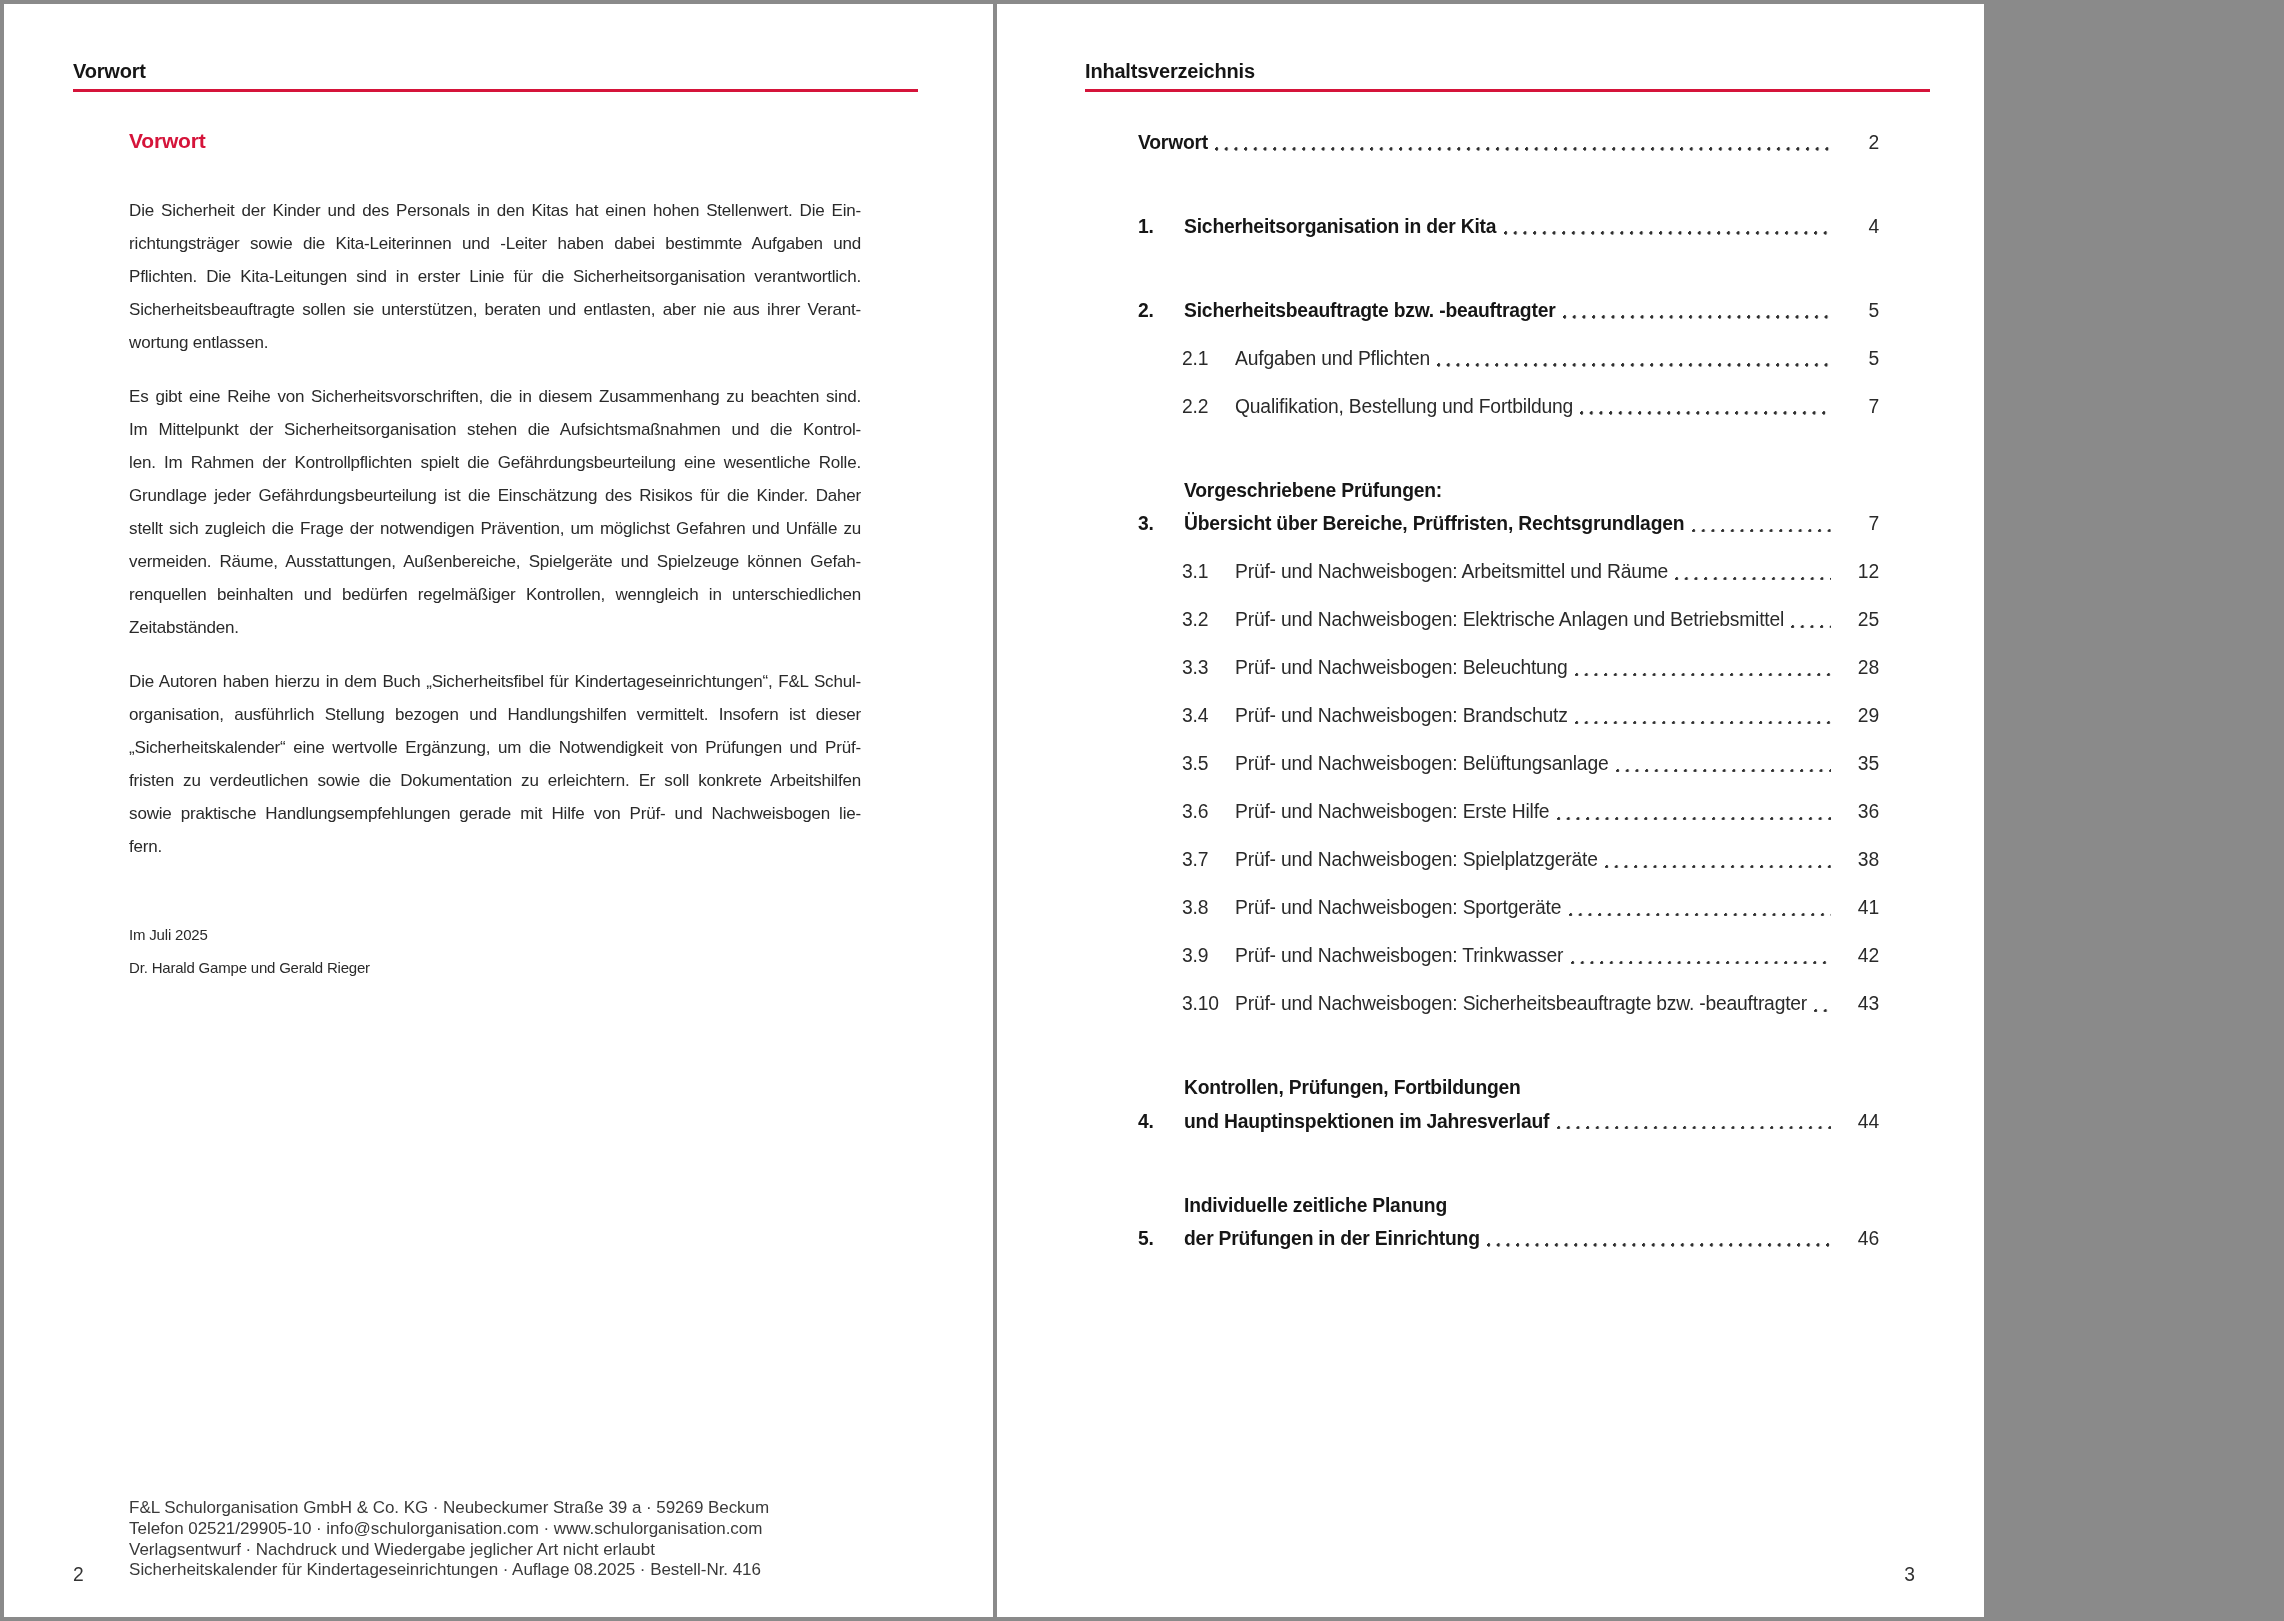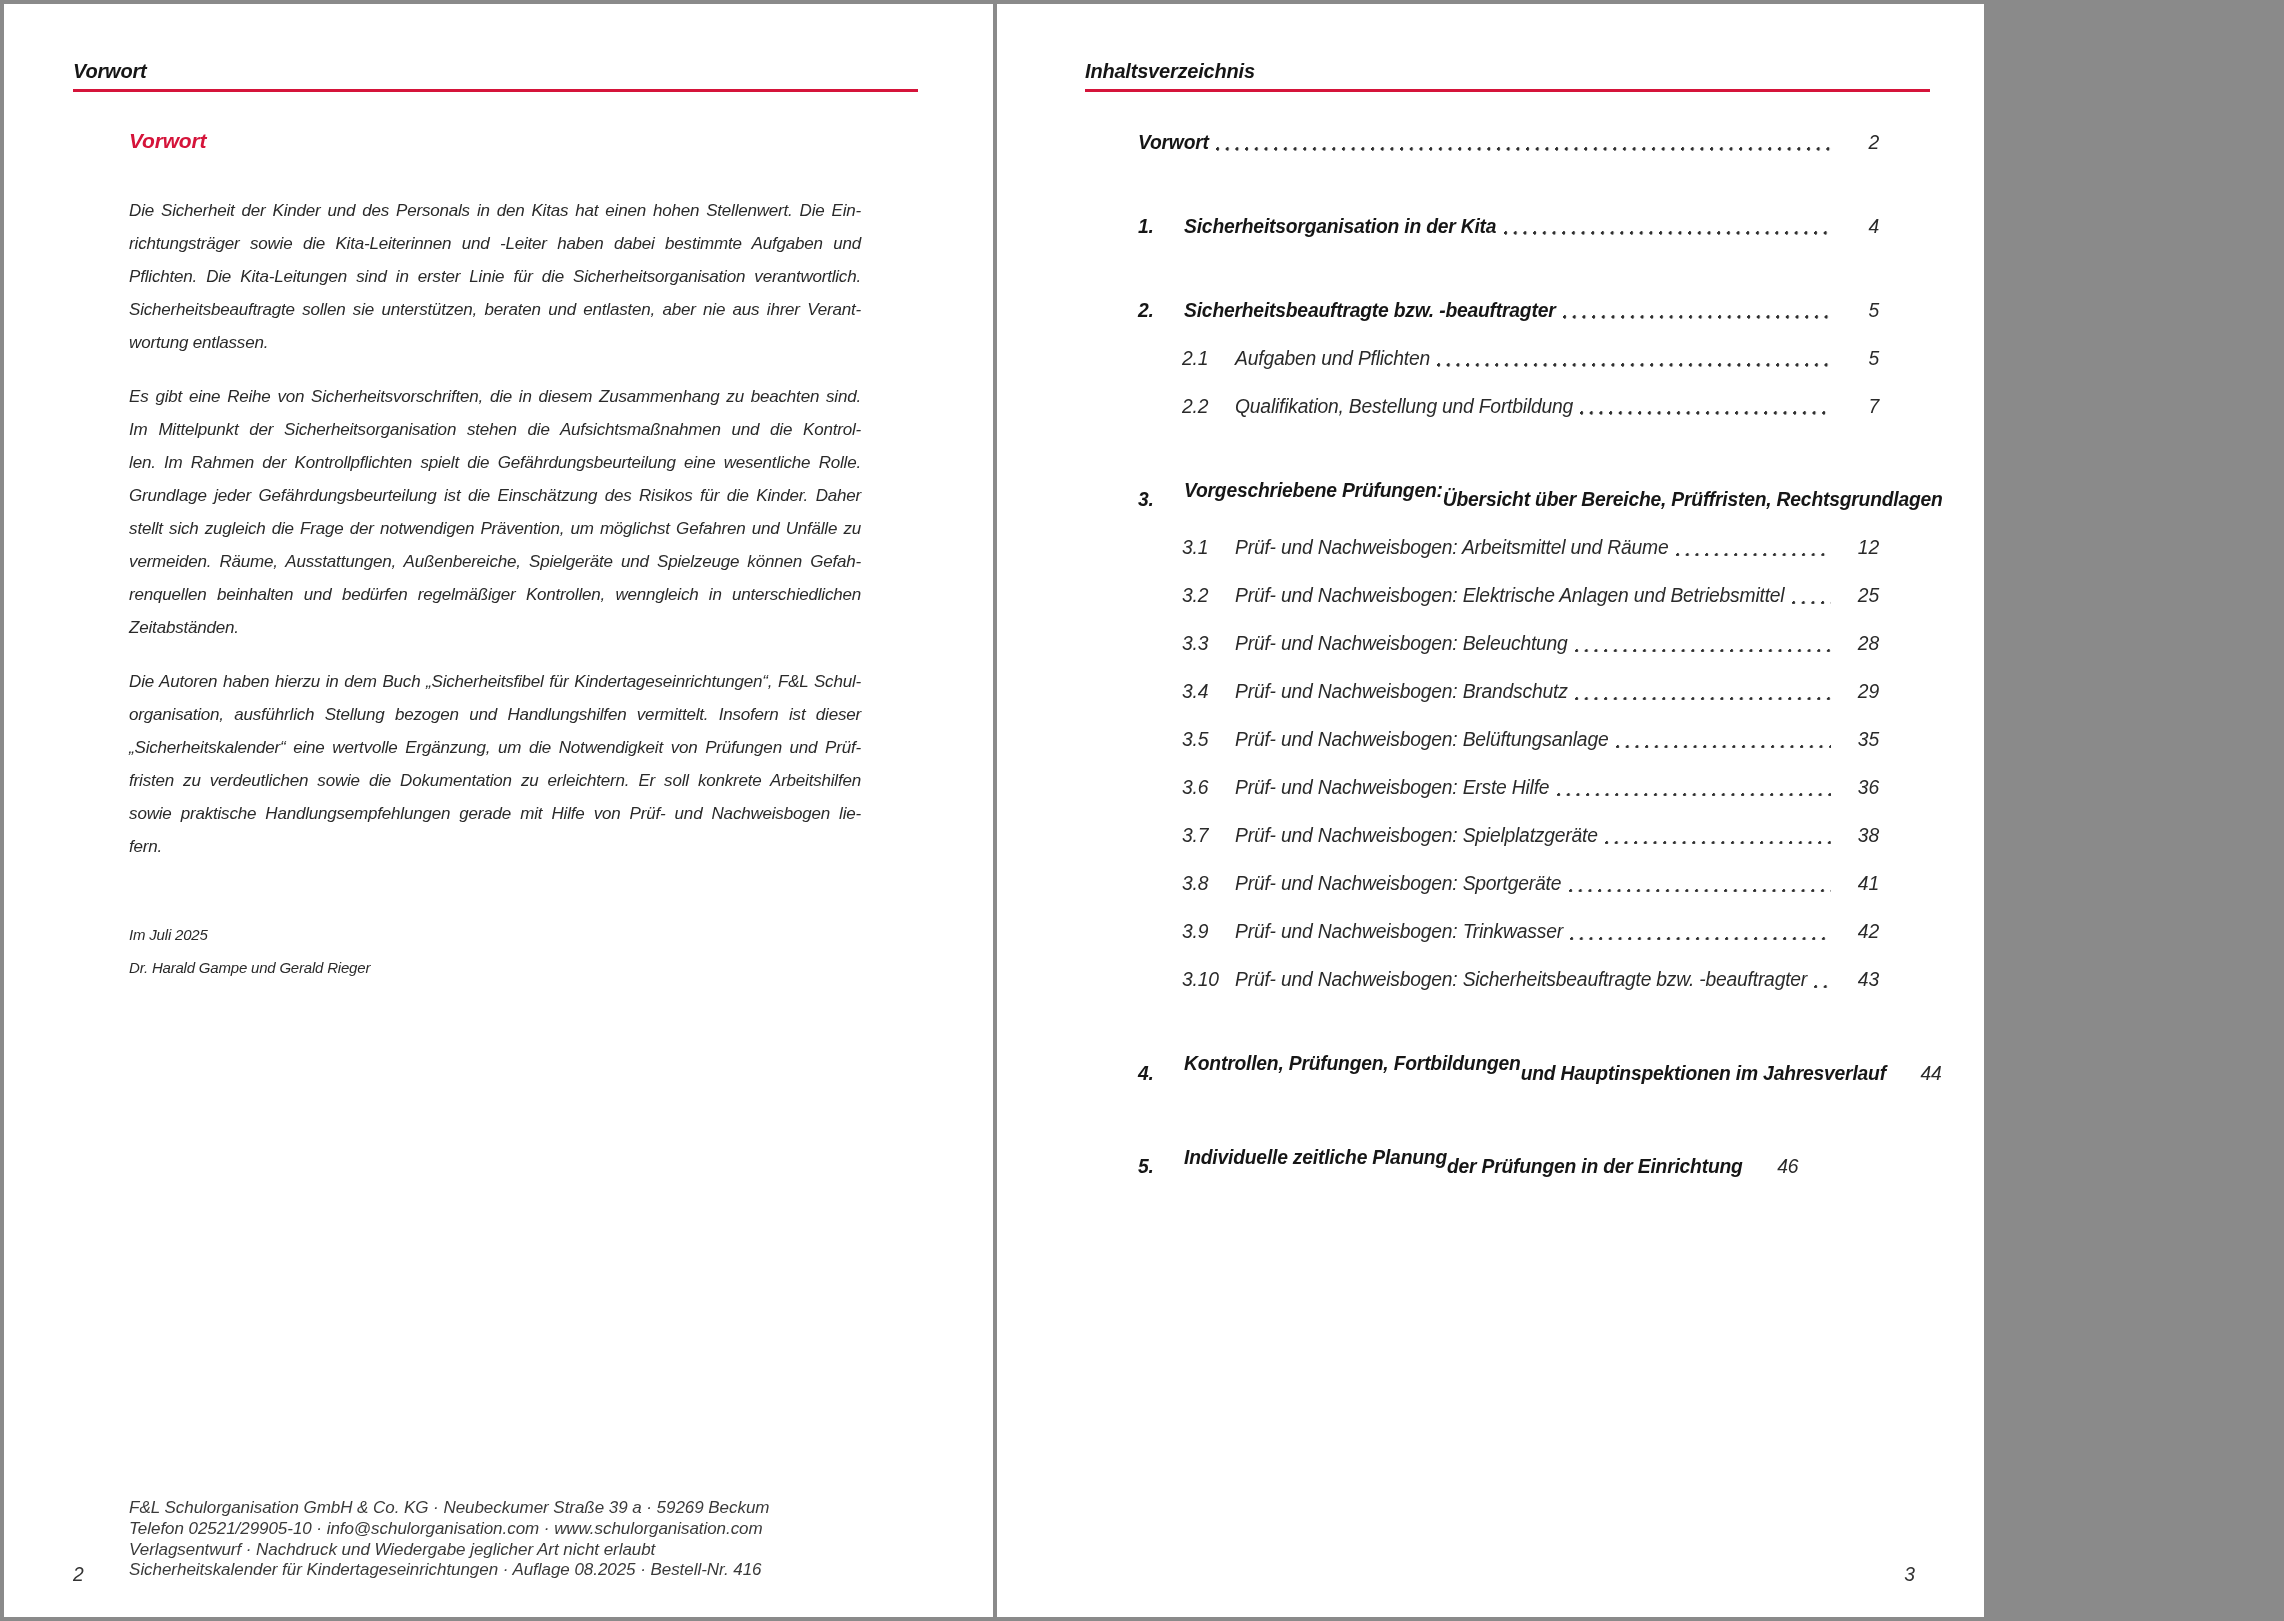--- a/index.html
+++ b/index.html
@@ -8,21 +8,21 @@
     --ink:#161616;
     --body-ink:#2a2a2a;
   }
   *{box-sizing:border-box;}
   html,body{margin:0;padding:0;background:var(--gray);}
   body{font-family:"Liberation Sans","DejaVu Sans",sans-serif;}
   .spread{
     width:1988px;height:1621px;
     background:var(--gray);
     padding:4.1px;
-    display:flex;gap:4.1px;font-style:italic;
+    display:flex;gap:4.1px;
   }
   .page{
     background:#ffffff;
     position:relative;
     flex:1 1 0;
     overflow:hidden;
   }
   .page-left{padding:57px 75px 0 69px;}
   .page-right{padding:57px 54px 0 88px;}
 
@@ -68,21 +68,21 @@
   .toc-num{flex:none;}
   .toc-row.main .toc-num{width:46px;}
   .toc-row.sub .toc-num{width:53px;}
   .toc-label{flex:none;white-space:nowrap;}
   .toc-dots{
     flex:1 1 auto;height:3.7px;margin:0 9.2px 4.1px 7.4px;
     background-image:radial-gradient(circle at 1.8px 1.8px,#2f2f2f 1.4px,rgba(0,0,0,0) 1.7px);
     background-size:9.7px 3.7px;background-repeat:repeat-x;background-position:left bottom;
   }
   .toc-page{flex:none;width:39px;text-align:right;font-weight:400;color:var(--body-ink);}
-  .toc-multi{flex:1 1 auto;display:flex;flex-direction:row;}
+  .toc-multi{flex:1 1 auto;display:flex;flex-direction:column;}
   .toc-multi .l1{line-height:24px;margin-bottom:9.2px;white-space:nowrap;}
   .toc-multi .l2{display:flex;align-items:flex-end;line-height:24px;}
 </style>
 </head>
 <body>
 
 <div class="spread">
 
   <section class="page page-left">
     <header>

